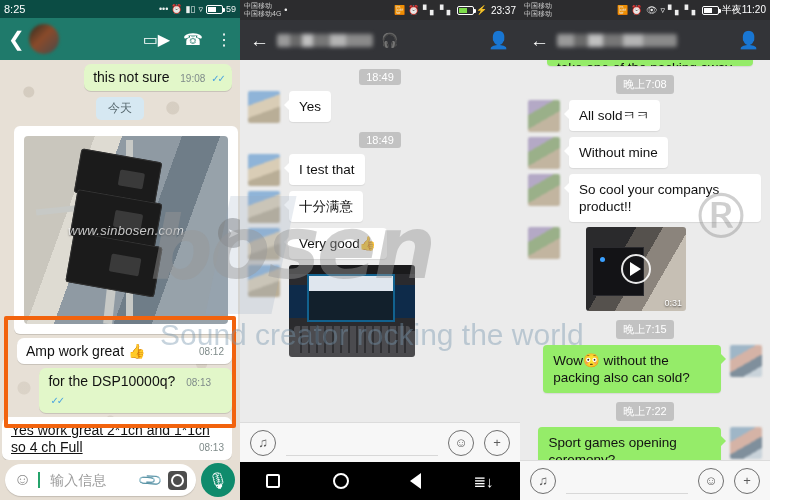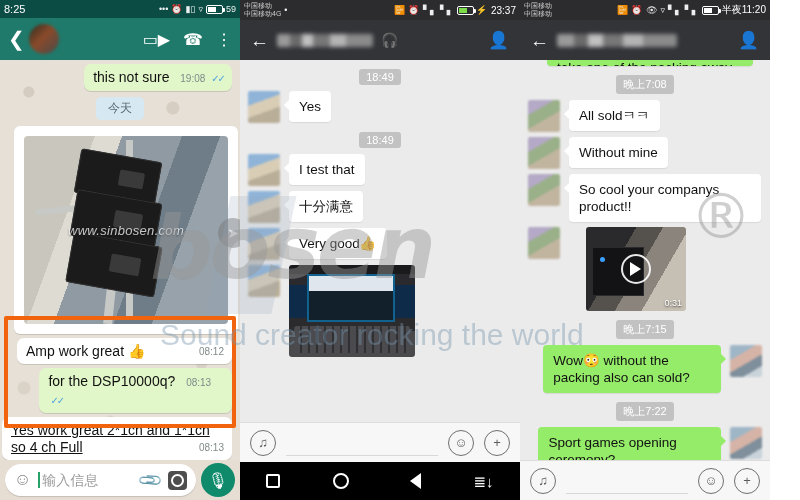--- a/index.html
+++ b/index.html
@@ -158,21 +158,21 @@
     display:flex; align-items:center; padding: 0 5px; gap:5px;
     z-index: 6;
   }
   .wa-input-pill {
     flex:1 1 auto; height:32px; background:#fff; border-radius:18px;
     display:flex; align-items:center; padding: 0 9px; gap:7px;
     box-shadow: 0 1px 1px rgba(0,0,0,.15);
   }
   .wa-input-pill .ph {
     flex:1 1 auto; color:#9b9b9b; font-size:14px;
-    border-left: 2px solid #25a36b; padding-left:2px; line-height:16px;
+    border-left: 2px solid #25a36b; padding-left:10px; line-height:16px;
   }
   .mic-btn {
     width:34px; height:34px; border-radius:50%; background:#0f8b6c;
     display:flex;align-items:center;justify-content:center;color:#fff;font-size:16px;
     flex:0 0 auto;
   }
   .cam-sq { width:19px;height:19px;border-radius:4px;background:#4d4d4d;display:flex;align-items:center;justify-content:center; }
   .cam-sq::after{content:"";width:9px;height:9px;border:2px solid #fff;border-radius:50%;}
 
   

